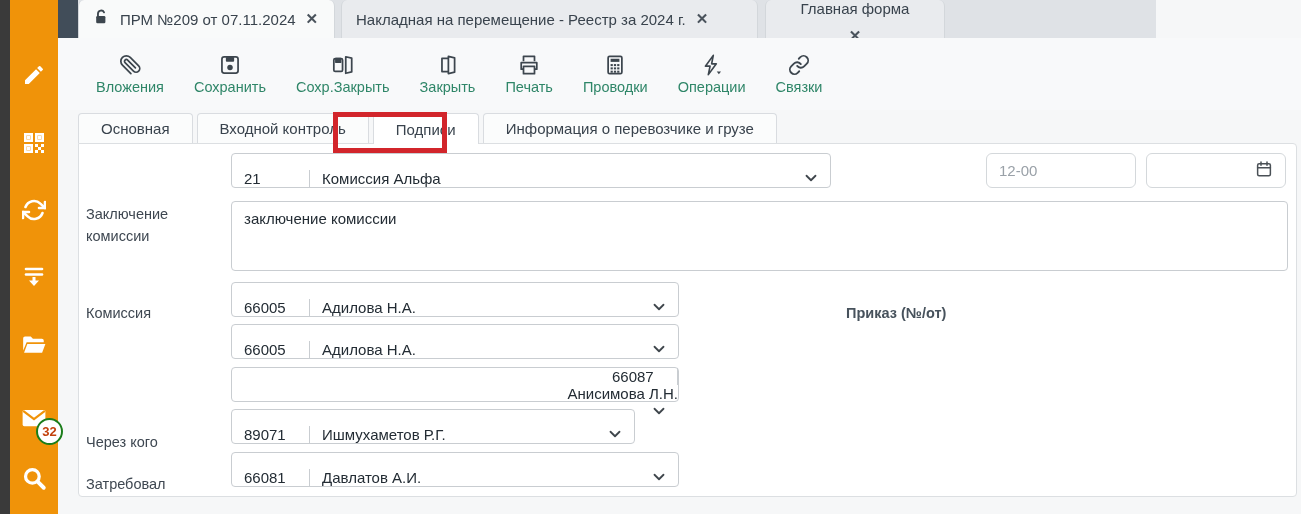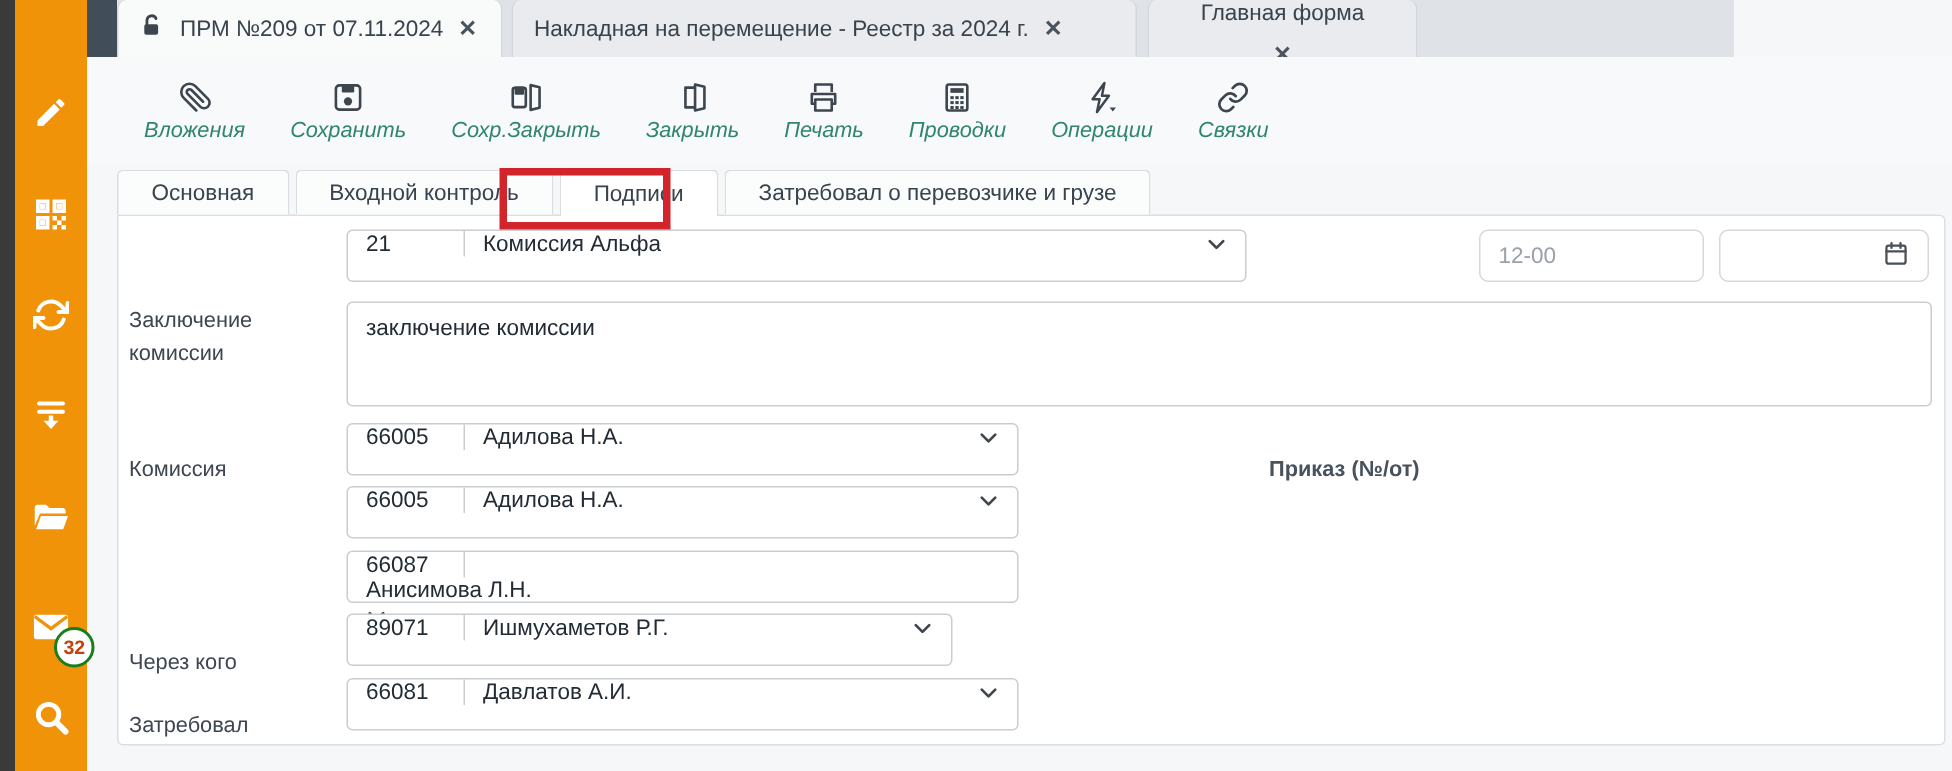--- a/index.html
+++ b/index.html
@@ -24,41 +24,41 @@
   .wtab { position:absolute; top:0; height:38px; display:flex; align-items:center; gap:10px;
           padding:0 14px; font-size:15px; color:#39434d; background:#e9ebee;
           border-radius:6px 6px 0 0; border-left:1px solid #d3d7db; border-right:1px solid #d3d7db;
           cursor:pointer; white-space:nowrap; }
   .wtab.active { background:#f9fafa; }
   .wtab .x { font-size:15px; color:#4a535c; font-weight:bold; cursor:pointer; }
 
   
   .toolbar { position:absolute; left:0; top:38px; width:1243px; height:72px; background:#f8f9fa;
              display:flex; align-items:center; padding-left:38px; gap:30px; }
-  .tbtn { display:flex; flex-direction:column; align-items:center; gap:3px; cursor:pointer;font-style:italic; }
+  .tbtn { display:flex; flex-direction:column; align-items:center; gap:3px; cursor:pointer; }
   .tbtn .lbl { color:#2f8668; font-size:14.5px; }
   .tbtn svg { display:block; }
 
   
   .ptabs { position:absolute; left:20px; top:113px; height:30px; display:flex; align-items:flex-end; }
   .ptab { height:30px; display:flex; align-items:center; padding:0 22px; font-size:15px; color:#39434d;
           background:#fbfcfc; border:1px solid #d9dce0; border-bottom:none; border-radius:4px 4px 0 0;
           margin-right:4px; cursor:pointer; white-space:nowrap; position:relative; z-index:2; }
   .ptab.active { background:#ffffff; height:31px; margin-bottom:-1px; z-index:3; }
 
   .panel { position:absolute; left:20px; top:143px; width:1219px; height:354px; background:#ffffff;
            border:1px solid #dcdfe2; border-radius:0 4px 4px 4px; z-index:1; }
 
   .annotation { position:absolute; left:275px; top:112px; width:114px; height:41px;
                 border:5px solid #d2252b; z-index:6; pointer-events:none; }
 
   
   .flabel { position:absolute; font-size:14.5px; color:#3e4751; }
   .combo { position:absolute; height:35px; background:#fff; border:1px solid #c9cdd1; border-radius:4px;
-           display:flex; align-items:flex-start; font-size:15px; color:#232c34; cursor:pointer; }
+           display:flex; align-items:flex-end; font-size:15px; color:#232c34; cursor:pointer; }
   .combo .code { width:78px; display:flex; align-items:center; padding-left:12px;
                  border-right:1px solid #c9cdd1; }
   .combo .name { flex:1; display:flex; align-items:center; padding-left:12px; }
   .combo .chev { width:38px; display:flex; align-items:center; justify-content:center; }
 
   .sinput { position:absolute; height:35px; background:#fff; border:1px solid #d4d8db; border-radius:6px;
             display:flex; align-items:center; padding:0 12px; font-size:15px; cursor:text; }
   .sinput.ph { color:#9aa1a8; }
   .sinput .cal { margin-left:auto; }
 
@@ -238,21 +238,21 @@
         </svg>
       </span>
       <span class="lbl">Связки</span>
     </div>
   </div>
 
   <div class="ptabs">
     <div class="ptab">Основная</div>
     <div class="ptab">Входной контроль</div>
     <div class="ptab active">Подписи</div>
-    <div class="ptab">Затребовал о перевозчике и грузе</div>
+    <div class="ptab">Информация о перевозчике и грузе</div>
   </div>
 
   <div class="annotation"></div>
 
   <div class="panel">
 
     <div class="flabel" style="left:7px; top:161px;">Комиссия</div>
     <div class="combo" style="left:152px; top:9px; width:600px;">
       <div class="code">21</div>
       <div class="name">Комиссия Альфа</div>

